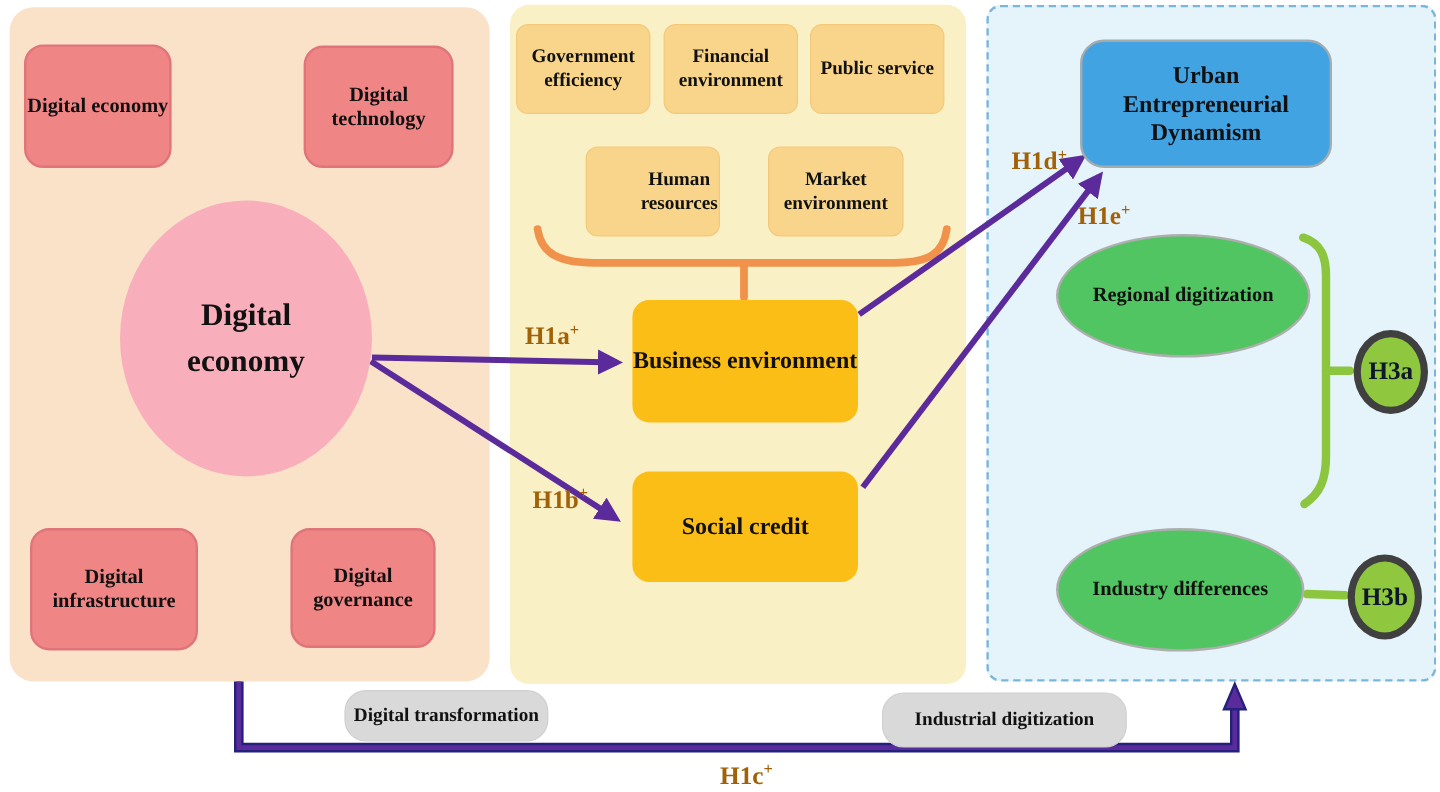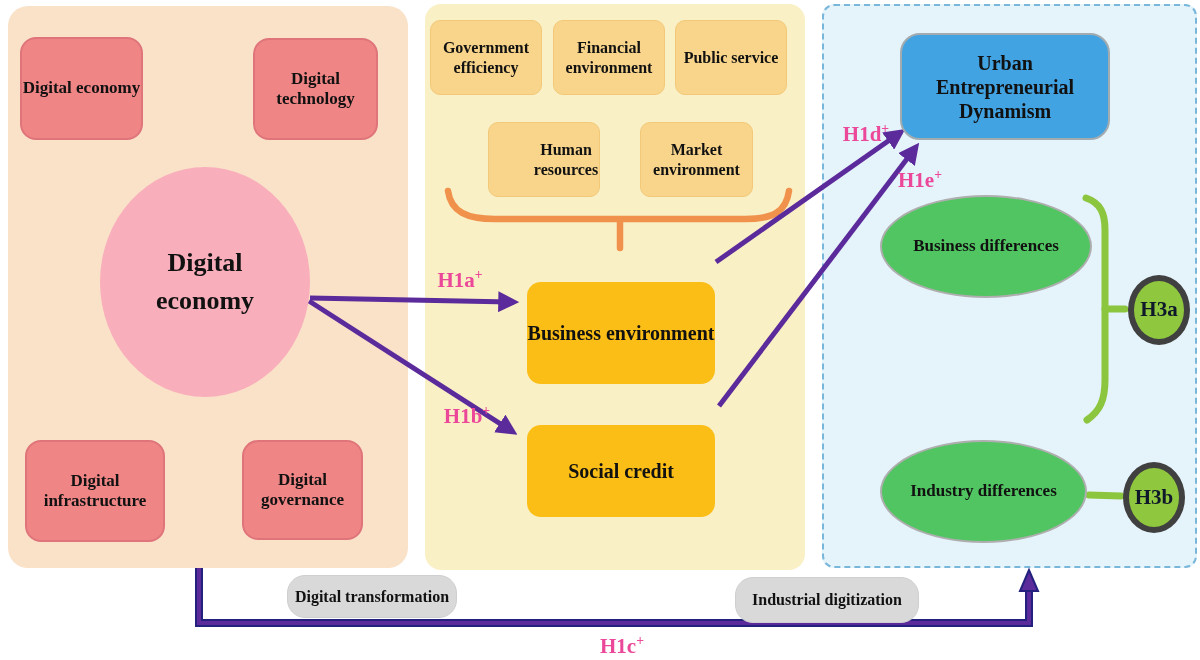--- a/index.html
+++ b/index.html
@@ -14,26 +14,26 @@
   .panel-right { left:822px; top:4px; width:375px; height:564px; background:#E5F3FB;
                  border:2px dashed #79B7DA; border-radius:12px; }
   .node {
     position:absolute; box-sizing:border-box;
     display:flex; align-items:center; justify-content:center;
     text-align:center; line-height:1.2;
   }
   .pink-box     { background:#EF8585; border:2px solid #DF757B; border-radius:16px; font-size:17px; }
   .pink-ellipse { background:#F8AFBB; border-radius:50%; font-size:26px; padding:0 32px; line-height:1.45; }
   .small-orange { background:#F8D58B; border:1px solid #F3C979; border-radius:10px; font-size:16px; padding:0 4px; }
-  .gold-box     { background:#FBBE17; border-radius:14px; font-size:20px;margin-top:32px; }
+  .gold-box     { background:#FBBE17; border-radius:14px; font-size:20px; }
   .blue-box     { background:#42A3E3; border:2px solid #A2ABAF; border-radius:20px; font-size:20px; padding:0 28px; }
   .green-ellipse{ background:#50C561; border:2px solid #AEAEAE; border-radius:50%; font-size:17px; padding:0 18px; }
   .h3-circle    { background:#8FC83E; border:6px solid #404040; border-radius:50%; color:#0f172a; font-size:21px; }
   .gray-box     { background:#D9D9D9; border:1px solid #CFCFCF; border-radius:18px; font-size:16px; }
-  .hlabel { position:absolute; width:90px; text-align:center; color:#ec4899; font-size:21px; line-height:1; }
+  .hlabel { position:absolute; width:90px; text-align:center; color:#a16207; font-size:21px; line-height:1; }
   .hlabel sup { font-size:0.65em; }
   #wires { position:absolute; left:0; top:0; pointer-events:none; }
 </style>
 </head>
 <body>
 
 <div id="stage">
 
   <div class="panel panel-left"></div>
   <div class="panel panel-mid"></div>
@@ -99,36 +99,36 @@
     <span>Business environment</span>
   </div>
   <div class="node gold-box" style="left:527px; top:393px; width:188px; height:92px;">
     <span>Social credit</span>
   </div>
 
   <div class="node blue-box" style="left:900px; top:33px; width:210px; height:107px;">
     <span>Urban Entrepreneurial Dynamism</span>
   </div>
   <div class="node green-ellipse" style="left:880px; top:195px; width:212px; height:103px;">
-    <span>Business differences</span>
+    <span>Regional digitization</span>
   </div>
   <div class="node green-ellipse" style="left:880px; top:440px; width:207px; height:103px;">
     <span>Industry differences</span>
   </div>
   <div class="node h3-circle" style="left:1128px; top:275px; width:62px; height:70px;">
     <span>H3a</span>
   </div>
   <div class="node h3-circle" style="left:1123px; top:462px; width:62px; height:71px;">
     <span>H3b</span>
   </div>
 
   <div class="node gray-box" style="left:287px; top:575px; width:170px; height:43px;">
     <span>Digital transformation</span>
   </div>
-  <div class="node gray-box" style="left:735px; top:577px; width:184px; height:46px;">
+  <div class="node gray-box" style="left:735px; top:577px; width:204px; height:46px;">
     <span>Industrial digitization</span>
   </div>
 
   <div class="hlabel" style="left:415px; top:268px;">
     <span>H1a</span><sup>+</sup>
   </div>
   <div class="hlabel" style="left:422px; top:404px;">
     <span>H1b</span><sup>+</sup>
   </div>
   <div class="hlabel" style="left:577px; top:634px;">

